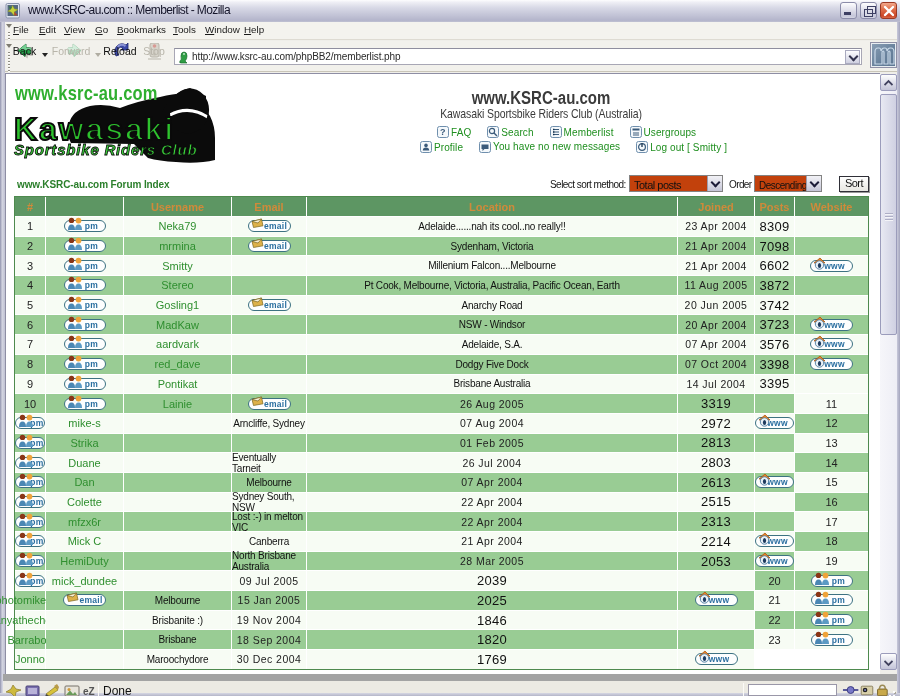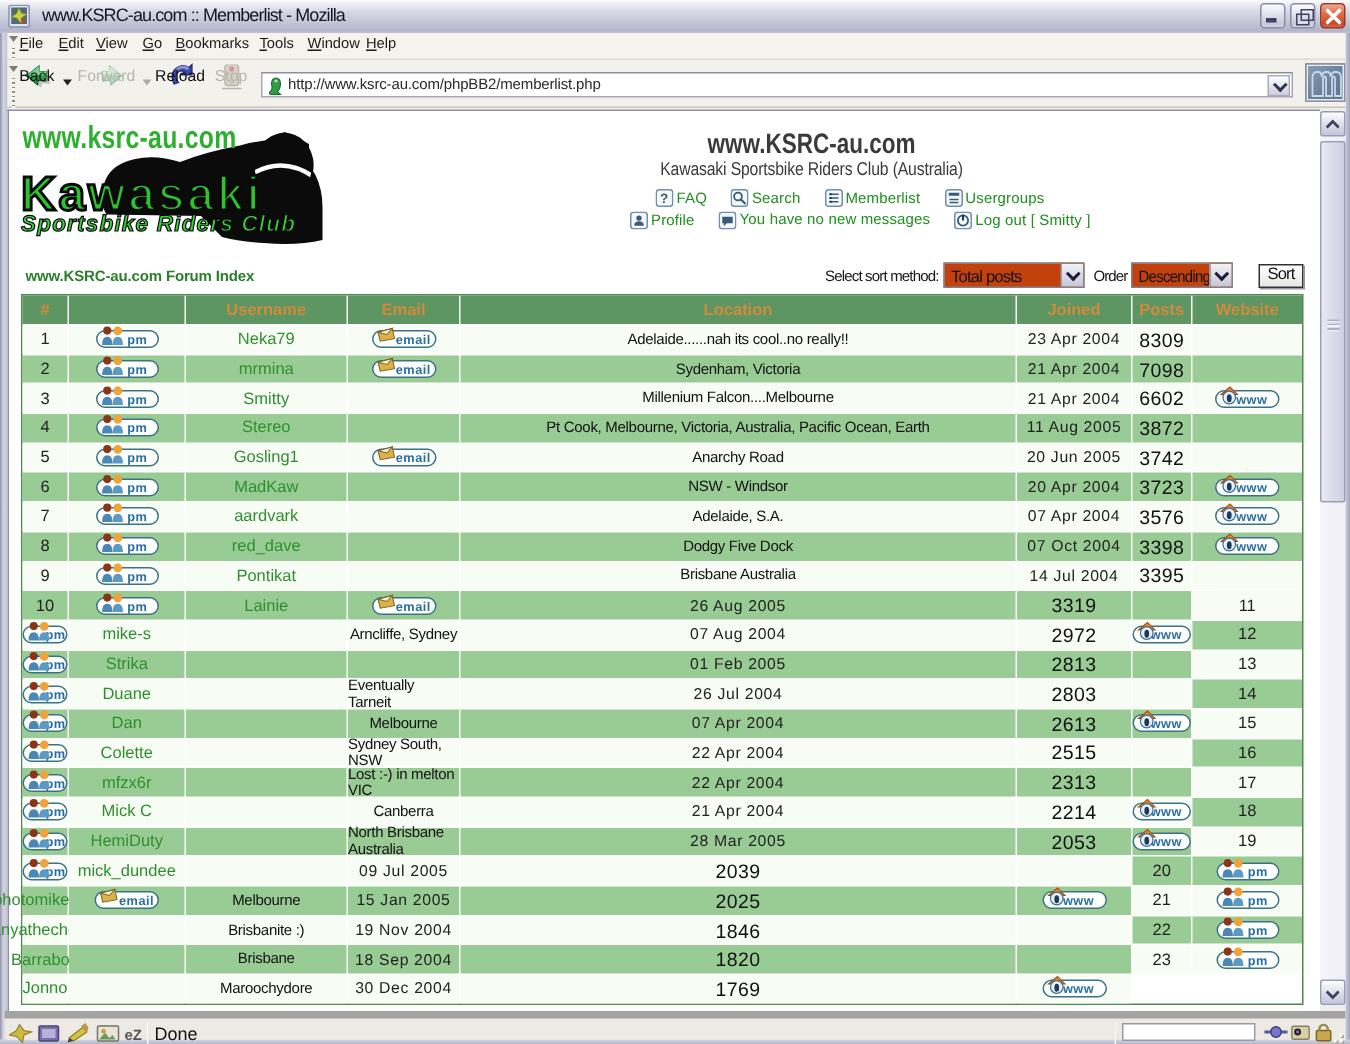--- a/index.html
+++ b/index.html
@@ -39,21 +39,21 @@
 #mlogo{position:absolute;left:865px;top:1px;width:27px;height:26px;border:1px solid #8f90a6;background:linear-gradient(135deg,#8ba0b6,#67809b 60%,#5d7691);box-shadow:inset 0 0 0 1px #e8edf2}
 
 #content{position:absolute;left:5px;top:73px;width:875px;height:601px;background:#fff;border:1px solid #8e8ea4;border-right:none;border-bottom:none}
 
 #sbar{position:absolute;left:880px;top:74px;width:17px;height:596px;background:linear-gradient(90deg,#f6f6fa,#eeeef5)}
 .sbtn{position:absolute;left:0;width:17px;height:17px;border:1px solid #9b9cbb;border-radius:2px;background:linear-gradient(180deg,#fefefe,#dcdde9 55%,#c4c5d8)}
 .sbtn svg{position:absolute;left:3px;top:4px}
 #sthumb{position:absolute;left:0;top:20px;width:17px;height:241px;border:1px solid #9b9cbb;border-radius:2px;background:linear-gradient(90deg,#e8e9f2,#cfd0e2)}
 #sthumb::after{content:"";position:absolute;left:4px;top:118px;width:8px;height:9px;background-image:repeating-linear-gradient(180deg,#aeafc6 0 1px,#f4f4f8 1px 2px,transparent 2px 3px)}
 
-#statusbar{position:absolute;left:3px;top:674px;width:894px;height:19px;background:#eceae3;border-top:5px solid #a3a3a3}
+#statusbar{position:absolute;left:3px;top:674px;width:894px;height:19px;background:#eceae3;border-top:7px solid #a3a3a3}
 #statusbar .sep{position:absolute;top:2px;width:1px;height:15px;background:#c9c6ba;border-right:1px solid #fbfaf7}
 #done{position:absolute;left:100px;top:3px;font-size:12px;color:#111}
 #sprog{position:absolute;left:745px;top:3px;width:89px;height:12px;background:#fff;border:1px solid #9a97a8}
 
 .pg{position:absolute}
 #ptitle{left:391px;top:86px;width:300px;text-align:center;font-size:15px;font-weight:bold;color:#3a3a3a;transform:scaleY(1.25);transform-origin:50% 0}
 #psub{left:391px;top:106px;width:300px;text-align:center;font-size:10.5px;color:#3a3a3a;letter-spacing:-0.1px;transform:scaleY(1.18);transform-origin:50% 0}
 .nav{font-size:10px;color:#1f8f1f;white-space:nowrap;display:flex;gap:16px;align-items:center;letter-spacing:.1px}
 .nav svg{vertical-align:-2px;margin-right:2px}
 #nav1{left:437px;top:126px}

